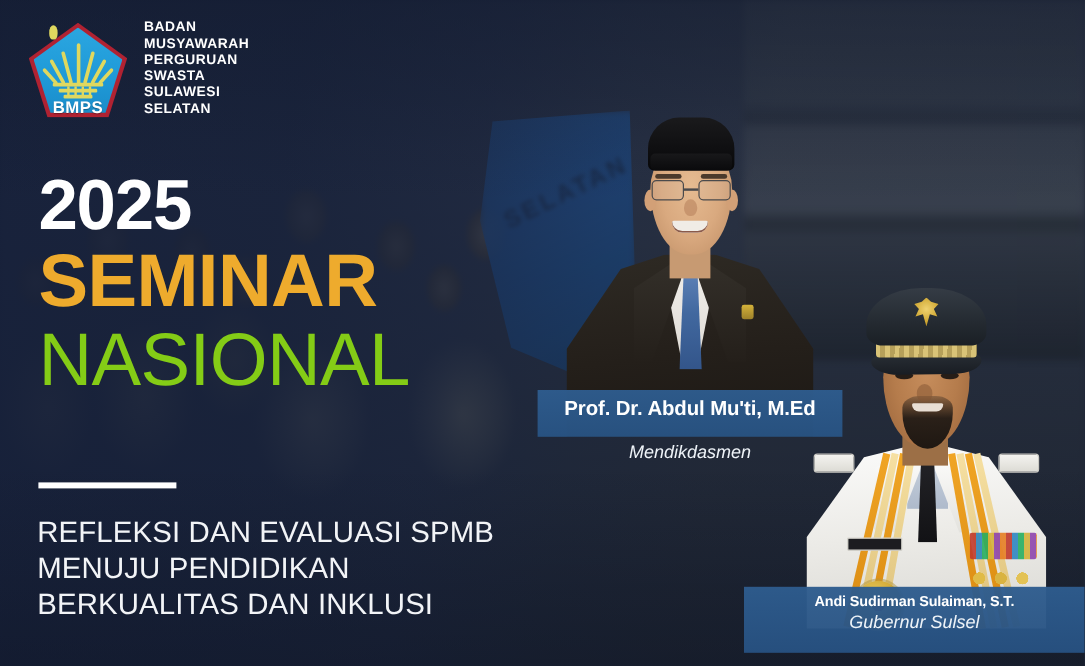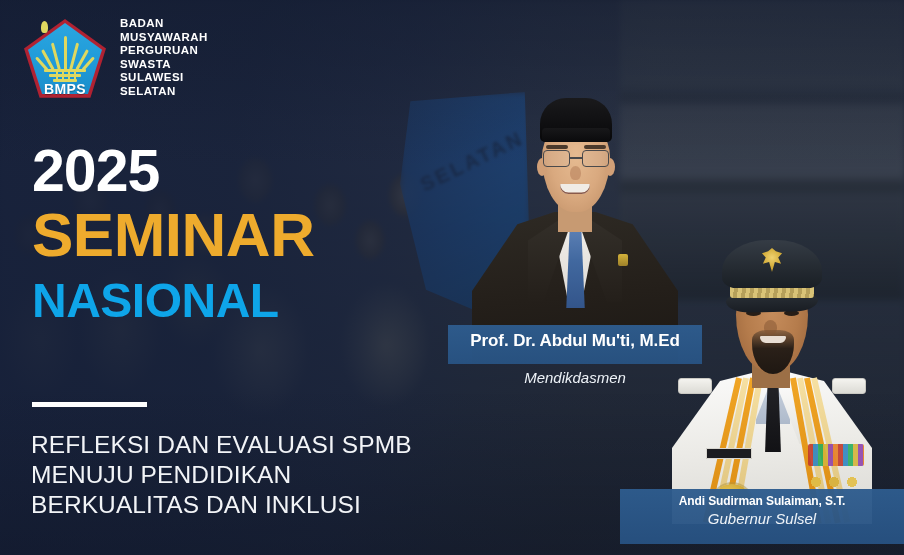--- a/index.html
+++ b/index.html
@@ -341,21 +341,21 @@
   .headline { position:absolute; left:32px; top:140px; width:420px; }
   .h-year {
     font-size:59px; font-weight:700; color:#ffffff;
     letter-spacing:-1px; line-height:62px;
   }
   .h-seminar {
     font-size:62px; font-weight:700; color:#eeab2d;
     letter-spacing:-.5px; line-height:66px;
   }
   .h-nasional {
-    font-size:48px; font-weight:700; color:#0ea5e9;
+    font-size:62px; font-weight:400; color:#84cc16;
     letter-spacing:-.5px; line-height:66px;
   }
 
   
   .divider {
     position:absolute; left:32px; top:402px; width:115px; height:5px;
     background:#ffffff;
   }
   .subtitle {
     position:absolute; left:31px; top:430px; width:430px;

